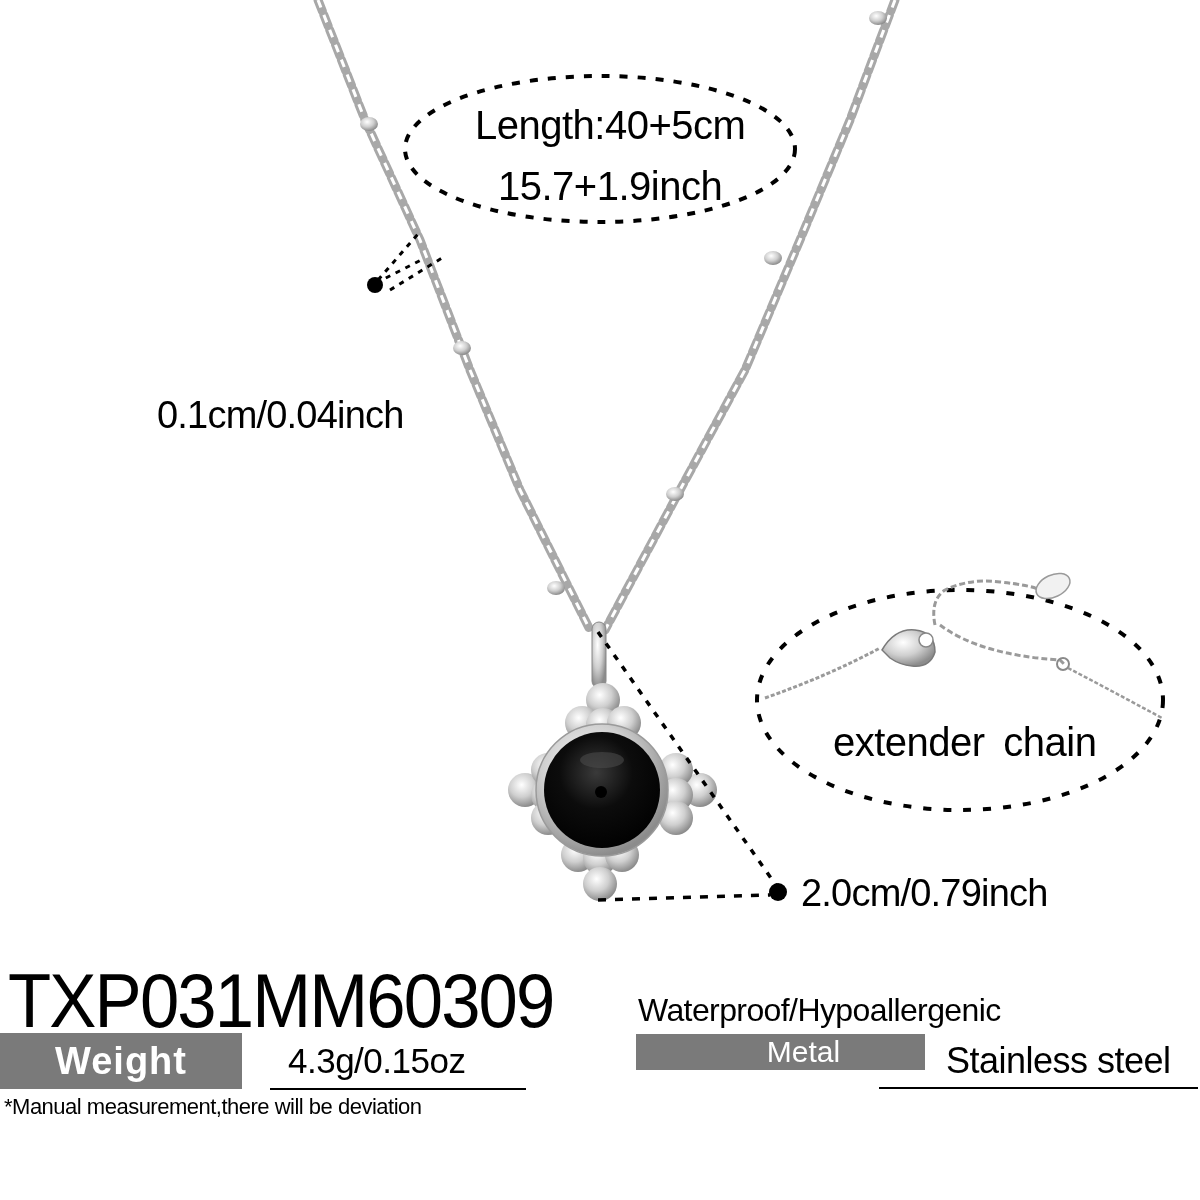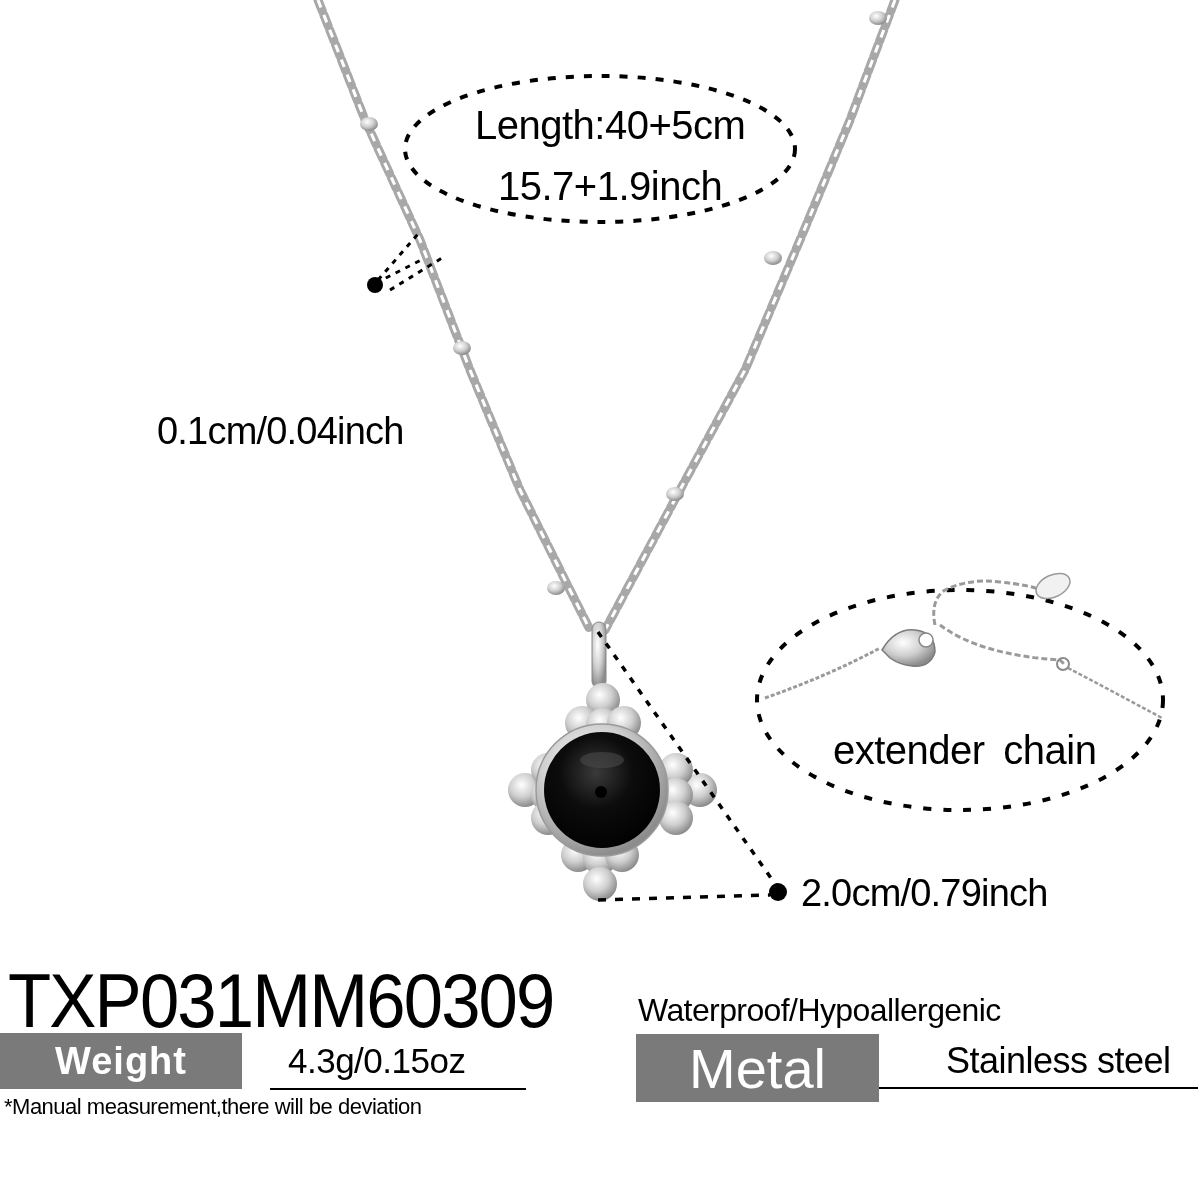--- a/index.html
+++ b/index.html
@@ -109,33 +109,33 @@
     <circle cx="1063" cy="664" r="6" fill="none" stroke="#8a8a8a" stroke-width="2"></circle>
     <path d="M1068 668 Q 1110 690 1162 718" fill="none" stroke="#9a9a9a" stroke-width="2.5" stroke-dasharray="4 2"></path>
 
     <ellipse cx="1053" cy="586" rx="18" ry="11" transform="rotate(-25 1053 586)" fill="#f1f1f1" stroke="#9a9a9a" stroke-width="1.5"></ellipse>
   </g>
 </svg>
 
 <div class="txt length-line" style="left:475px; top:105px;">Length:40+5cm</div>
 <div class="txt length-line" style="left:498px; top:166px;text-align:center;">15.7+1.9inch</div>
 
-<div class="txt dim-label" style="left:157px; top:396px;margin-top:16px;">0.1cm/0.04inch</div>
+<div class="txt dim-label" style="left:157px; top:396px;">0.1cm/0.04inch</div>
 
-<div class="txt ext-label" style="left:833px; top:722px;margin-top:8px;">extender  chain</div>
+<div class="txt ext-label" style="left:833px; top:722px;">extender  chain</div>
 
 <div class="txt dim-label" style="left:801px; top:874px;">2.0cm/0.79inch</div>
 
 <div class="txt sku">TXP031MM60309</div>
 
 <div class="label-box" style="left:0; top:1033px; width:242px; height:56px; font-size:38px; letter-spacing:1px;">Weight</div>
 <div class="value-cell" style="left:242px; top:1033px; width:256px; height:55px;margin-left:28px;">
   <span class="txt" style="position:static; font-size:35px; margin-left:18px; letter-spacing:-0.5px;">4.3g/0.15oz</span>
 </div>
 
 <div class="txt note">*Manual measurement,there will be deviation</div>
 
 <div class="txt features">Waterproof/Hypoallergenic</div>
 
-<div class="label-box" style="left:636px; top:1034px; width:243px; height:68px; font-size:56px; font-weight:normal;">Metal</div>
+<div class="label-box" style="left:636px; top:1034px; width:243px; height:36px; font-size:30px; font-weight:normal;padding-left:46px;">Metal</div>
 <div class="value-cell" style="left:879px; top:1034px; width:272px; height:53px;padding-left:47px;">
   <span class="txt" style="position:static; font-size:36px; margin-left:20px; letter-spacing:-0.5px;">Stainless steel</span>
 </div>
 
 </body></html>

